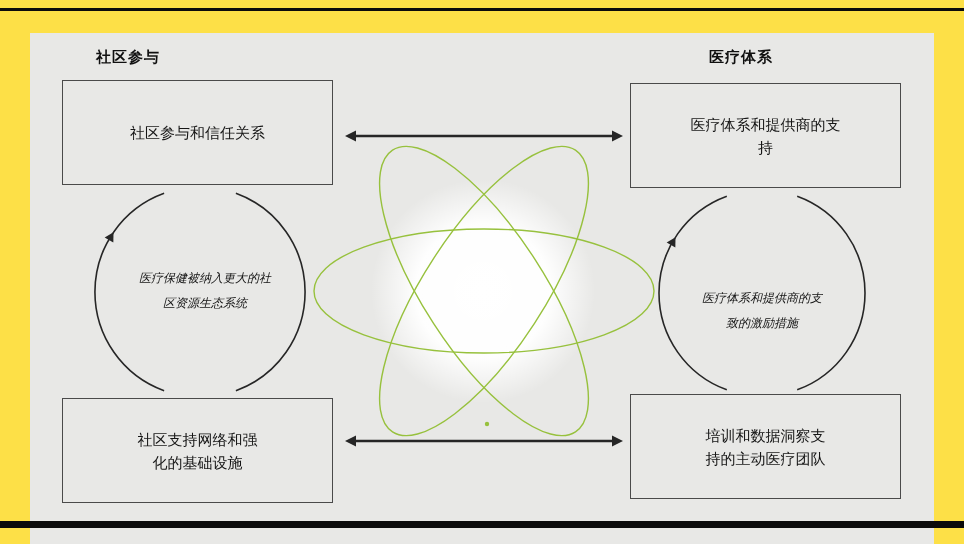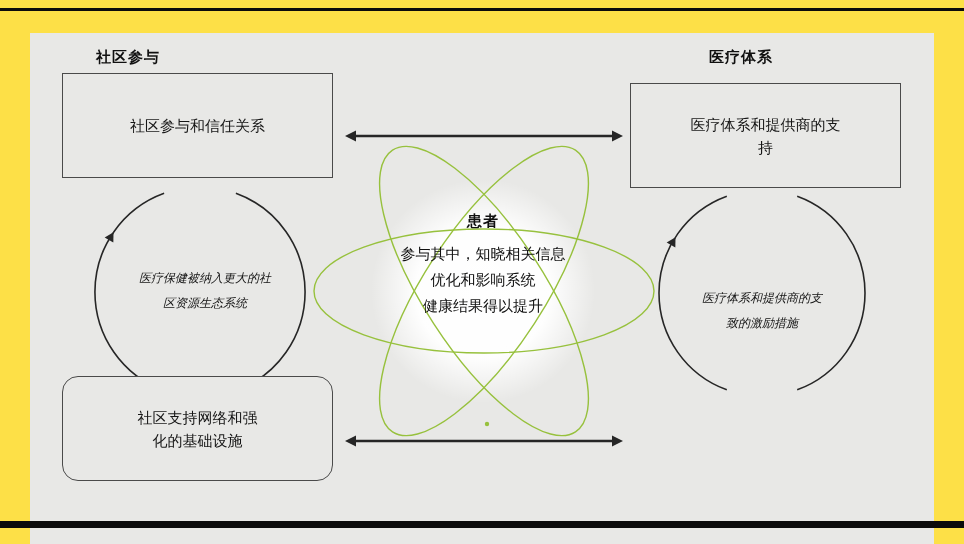--- a/index.html
+++ b/index.html
@@ -23,23 +23,23 @@
   .section-title{position:absolute;font-size:15px;font-weight:bold;color:#101010;letter-spacing:1px;}
   .title-left{left:96px;top:48px;}
   .title-right{left:709px;top:48px;}
   .box{
     position:absolute;width:271px;height:105px;
     border:1px solid #4a4a4a;background:var(--panel-gray);
     display:flex;align-items:center;justify-content:center;
     text-align:center;font-size:15px;line-height:23px;color:#161616;
     white-space:pre-line;padding:4px 18px;
   }
-  .box.tl{left:62px;top:73px;}
+  .box.tl{left:62px;top:80px;}
   .box.tr{left:630px;top:83px;align-items:center;}
-  .box.bl{left:62px;top:376px;border-radius:16px;}
+  .box.bl{left:62px;top:398px;}
   .box.br{left:630px;top:394px;}
   .note{
     position:absolute;width:210px;text-align:center;
     font-style:italic;font-size:12px;line-height:25px;color:#141414;
     white-space:pre-line;
   }
   .note-left{left:100px;top:266px;}
   .note-right{left:657px;top:286px;}
   .center-block{position:absolute;left:358px;top:212px;width:250px;text-align:center;color:#101010;}
   .center-title{font-size:15px;font-weight:bold;margin-bottom:10px;letter-spacing:1px;}
@@ -110,28 +110,26 @@
     <span>社区参与和信任关系</span>
   </div>
   <div class="box tr">
     <span>医疗体系和提供商的支
 持</span>
   </div>
   <div class="box bl">
     <span>社区支持网络和强
 化的基础设施</span>
   </div>
+  <div class="box br">
+    <span>培训和数据洞察支
+持的主动医疗团队</span>
+  </div>
 
   <div class="note note-left">医疗保健被纳入更大的社
 区资源生态系统</div>
   <div class="note note-right">医疗体系和提供商的支
 致的激励措施</div>
 
-  <div class="center-block">
-    <div class="center-title">患者</div>
-    <div class="center-lines">参与其中，知晓相关信息
-优化和影响系统
-健康结果得以提升</div>
-  </div>
 
   <div class="rule bottom"></div>
 
 </div>
 
 </body></html>

